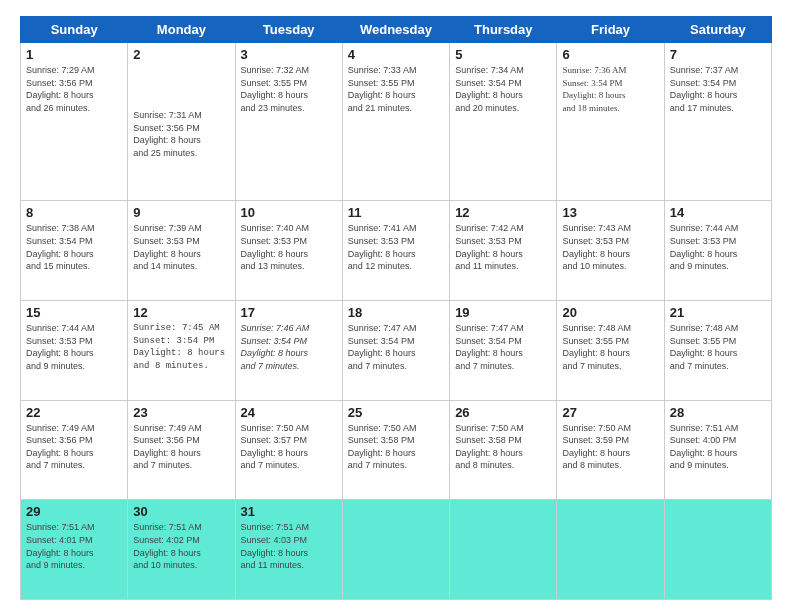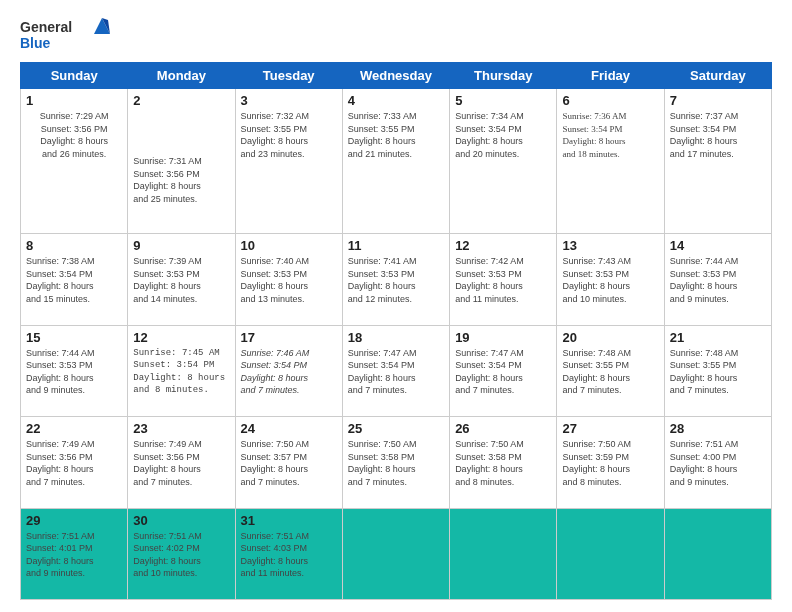--- a/index.html
+++ b/index.html
@@ -59,71 +59,57 @@
     .calendar td {
       vertical-align: top;
       border: 1px solid #ccc;
       padding: 4px 5px;
       font-size: 9.5px;
       color: #333;
       width: calc(100% / 7);
       background: #fff;
     }
     .calendar td.last-row {
-      background: #14b8a6;
+      background: #5eead4;
     }
     .day-num {
       font-size: 13px;
       font-weight: bold;
       color: #222;
       display: block;
       margin-bottom: 2px;
     }
     .day-info {
       font-size: 9px;
       color: #444;
       line-height: 1.4;
     }
   </style>
 </head>
 <body>
 
 <div class="page">
-  <div class="header">
-    <div class="logo">
-  <svg width="90" height="36" viewBox="0 0 90 36">
-    <text x="0" y="16" font-size="14" font-weight="bold" fill="#333" font-family="Arial">General</text>
-    <text x="0" y="32" font-size="14" font-weight="bold" fill="#1565c0" font-family="Arial">Blue</text>
-    <polygon points="82,2 90,18 74,18" fill="#1565c0"></polygon>
-    <polygon points="82,2 90,18 88,4" fill="#0d47a1"></polygon>
-  </svg>
-</div>
-    <div class="title-block">
-      <div class="month-title"></div>
-      <div class="location"></div>
-    </div>
-  </div>
 
   <table class="calendar">
     <thead>
       <tr>
         <th>Sunday</th>
         <th>Monday</th>
         <th>Tuesday</th>
         <th>Wednesday</th>
         <th>Thursday</th>
         <th>Friday</th>
         <th>Saturday</th>
       </tr>
     </thead>
     <tbody id="calendar-body">
     <tr>
           <td>
             <span class="day-num">1</span>
-            <div class="day-info" style="white-space: pre-line; text-align: center;">Sunrise: 7:29 AM
+            <div class="day-info" style="white-space: pre-line;">Sunrise: 7:29 AM
 Sunset: 3:56 PM
 Daylight: 8 hours
 and 26 minutes.</div>
           </td>
           <td>
             <span class="day-num">2</span>
             <div class="day-info" style="white-space: pre-line; margin-top: 47px;">Sunrise: 7:31 AM
 Sunset: 3:56 PM
 Daylight: 8 hours
 and 25 minutes.</div>

